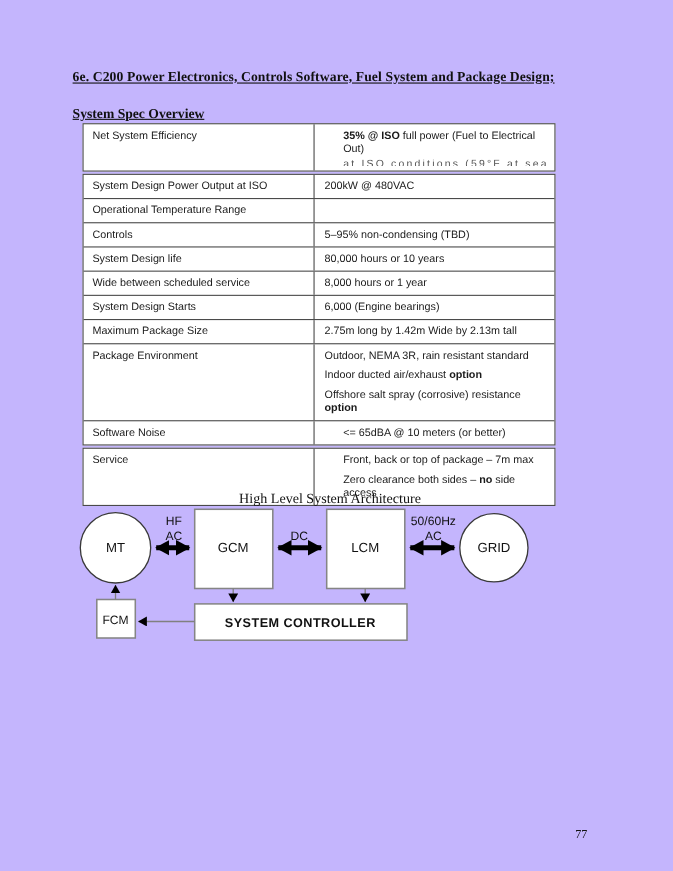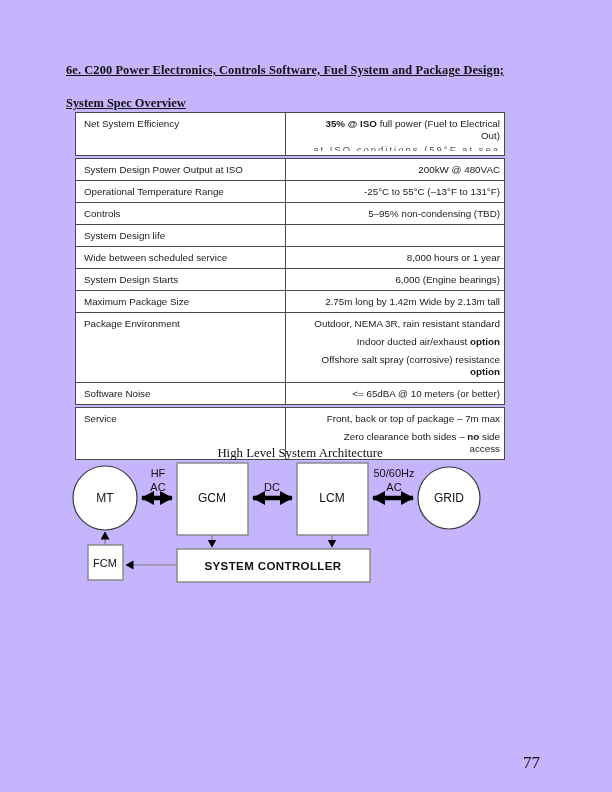--- a/index.html
+++ b/index.html
@@ -26,39 +26,39 @@
   }
   .spec-section{
     border:1px solid #4a4a4a;background:#fff;margin-bottom:2px;
   }
   .spec-row{display:flex;align-items:stretch;border-bottom:1px solid #4a4a4a;}
   .spec-row:last-child{border-bottom:none;gap:17px;}
   .cell-label{
     width:197px;padding:5px 4px 4px 8px;border-right:1px solid #4a4a4a;
     line-height:12px;
   }
-  .cell-value{flex:1;padding:5px 4px 4px 9px;line-height:12px;text-align:right;}
+  .cell-value{flex:1;padding:5px 4px 4px 9px;line-height:12px;}
   .value-line + .value-line{margin-top:6px;}
   .cell-value .b{font-weight:bold;}
   .clipped-line{
     height:6px;overflow:hidden;margin-top:3px;color:#555;
     font-size:9.5px;line-height:10px;letter-spacing:2px;
   }
   
   .diagram{position:absolute;left:0;top:438px;}
   .diagram text{
     font-family:"Liberation Sans", sans-serif;font-size:12px;fill:#111;
   }
   .diagram .dtitle{
     font-family:"Liberation Serif", serif;font-size:12.8px;
   }
   .diagram .small-label{font-size:11px;}
   .diagram .ctrl-label{font-size:11.5px;font-weight:bold;letter-spacing:0.4px;}
   .page-number{
-    position:absolute;left:523px;top:753px;font-size:17px;
+    position:absolute;left:523px;top:753px;font-size:11px;
     font-family:"Liberation Serif", serif;
   }
 </style>
 </head>
 <body>
 
 <div class="page">
 
   <div class="h1">6e. C200 Power Electronics, Controls Software, Fuel System and Package Design;</div>
   <div class="h2">System Spec Overview</div>
@@ -75,32 +75,32 @@
       </div>
       <div class="spec-section">
         <div class="spec-row">
           <div class="cell-label">System Design Power Output at ISO</div>
           <div class="cell-value">
             <div class="value-line"><span>200kW @ 480VAC</span></div>
           </div>
         </div>
         <div class="spec-row">
           <div class="cell-label">Operational Temperature Range</div>
-          <div class="cell-value">
-            <div class="value-line"><span>-25°C to 55°C (–13°F  to 131°F)</span></div>
-          </div>
         </div>
         <div class="spec-row">
           <div class="cell-label">Controls</div>
           <div class="cell-value">
             <div class="value-line"><span>5–95% non-condensing (TBD)</span></div>
           </div>
         </div>
         <div class="spec-row">
           <div class="cell-label">System Design life</div>
+          <div class="cell-value">
+            <div class="value-line"><span>80,000 hours or 10 years</span></div>
+          </div>
         </div>
         <div class="spec-row">
           <div class="cell-label">Wide between scheduled service</div>
           <div class="cell-value">
             <div class="value-line"><span>8,000 hours or 1 year</span></div>
           </div>
         </div>
         <div class="spec-row">
           <div class="cell-label">System Design Starts</div>
           <div class="cell-value">

